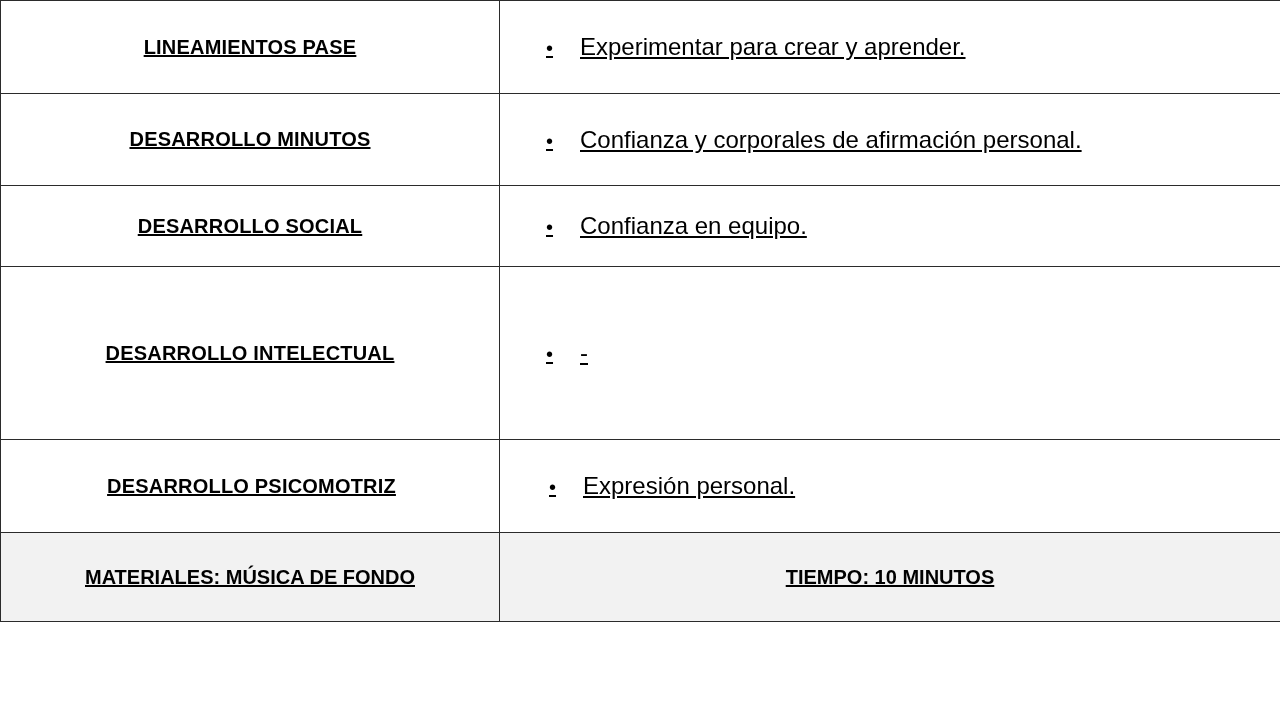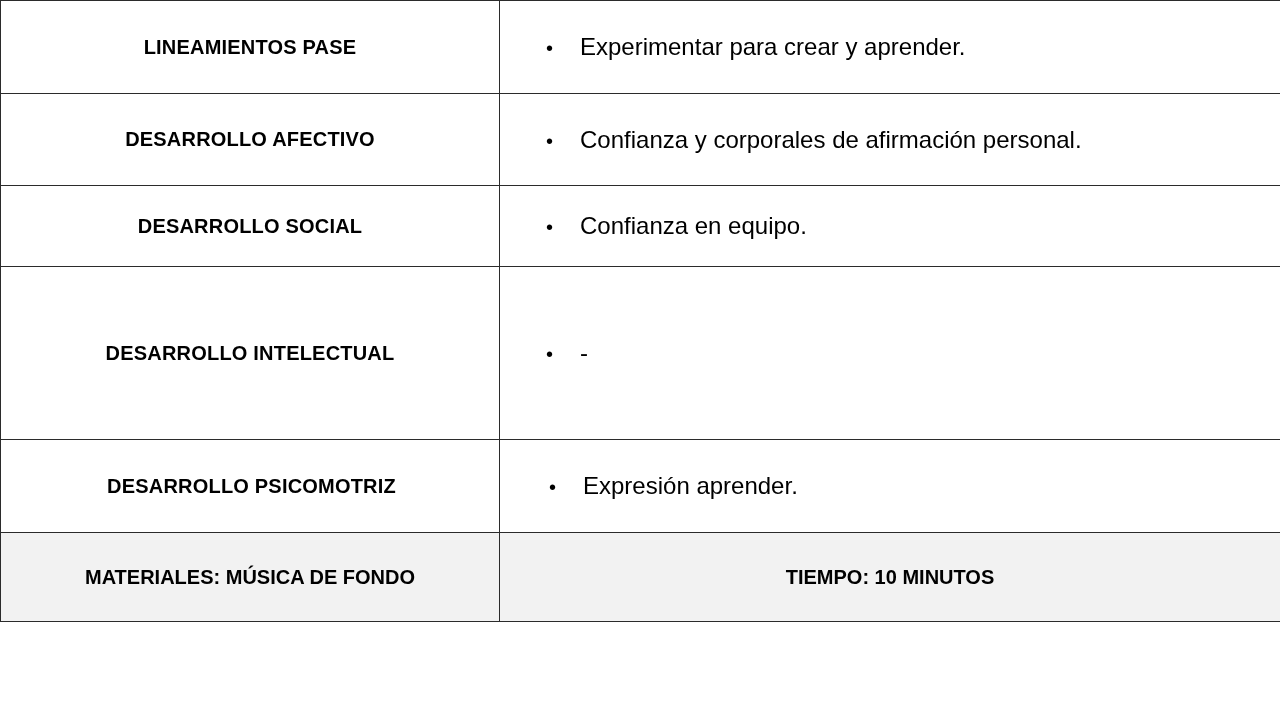--- a/index.html
+++ b/index.html
@@ -22,20 +22,21 @@
   table.plan-table {
     width: 1280px;
     border-collapse: collapse;
     table-layout: fixed;
   }
   table.plan-table td {
     border: 1px solid #2b2b2b;
     vertical-align: middle;
     padding: 0 8px;
     box-sizing: border-box;
+    text-decoration: underline;
   }
   td.label-cell {
     width: 499px;
     text-align: center;
     font-weight: bold;
     font-size: 20px;
     letter-spacing: 0.2px;
   }
   td.content-cell {
     width: 781px;
@@ -91,21 +92,21 @@
         <td class="content-cell">
           <div class="bullet-line">
             <span class="bullet-dot">•</span>
             <span class="bullet-text">Experimentar para crear y aprender.</span>
           </div>
         </td>
       </tr>
 
 
       <tr class="r2">
-        <td class="label-cell">DESARROLLO AFECTIVO</td>
+        <td class="label-cell">DESARROLLO MINUTOS</td>
         <td class="content-cell">
           <div class="bullet-line">
             <span class="bullet-dot">•</span>
             <span class="bullet-text">Confianza y corporales de afirmación personal.</span>
           </div>
         </td>
       </tr>
 
       <tr class="r3">
         <td class="label-cell">DESARROLLO SOCIAL</td>
@@ -125,21 +126,21 @@
             <span class="bullet-text">-</span>
           </div>
         </td>
       </tr>
 
       <tr class="r5">
         <td class="label-cell">DESARROLLO PSICOMOTRIZ</td>
         <td class="content-cell">
           <div class="bullet-line">
             <span class="bullet-dot">•</span>
-            <span class="bullet-text">Expresión aprender.</span>
+            <span class="bullet-text">Expresión personal.</span>
           </div>
         </td>
       </tr>
 
       <tr class="footer">
         <td class="footer-materials">MATERIALES:   MÚSICA DE FONDO</td>
         <td class="footer-time">TIEMPO:  10 MINUTOS</td>
       </tr>
 
     </tbody>

